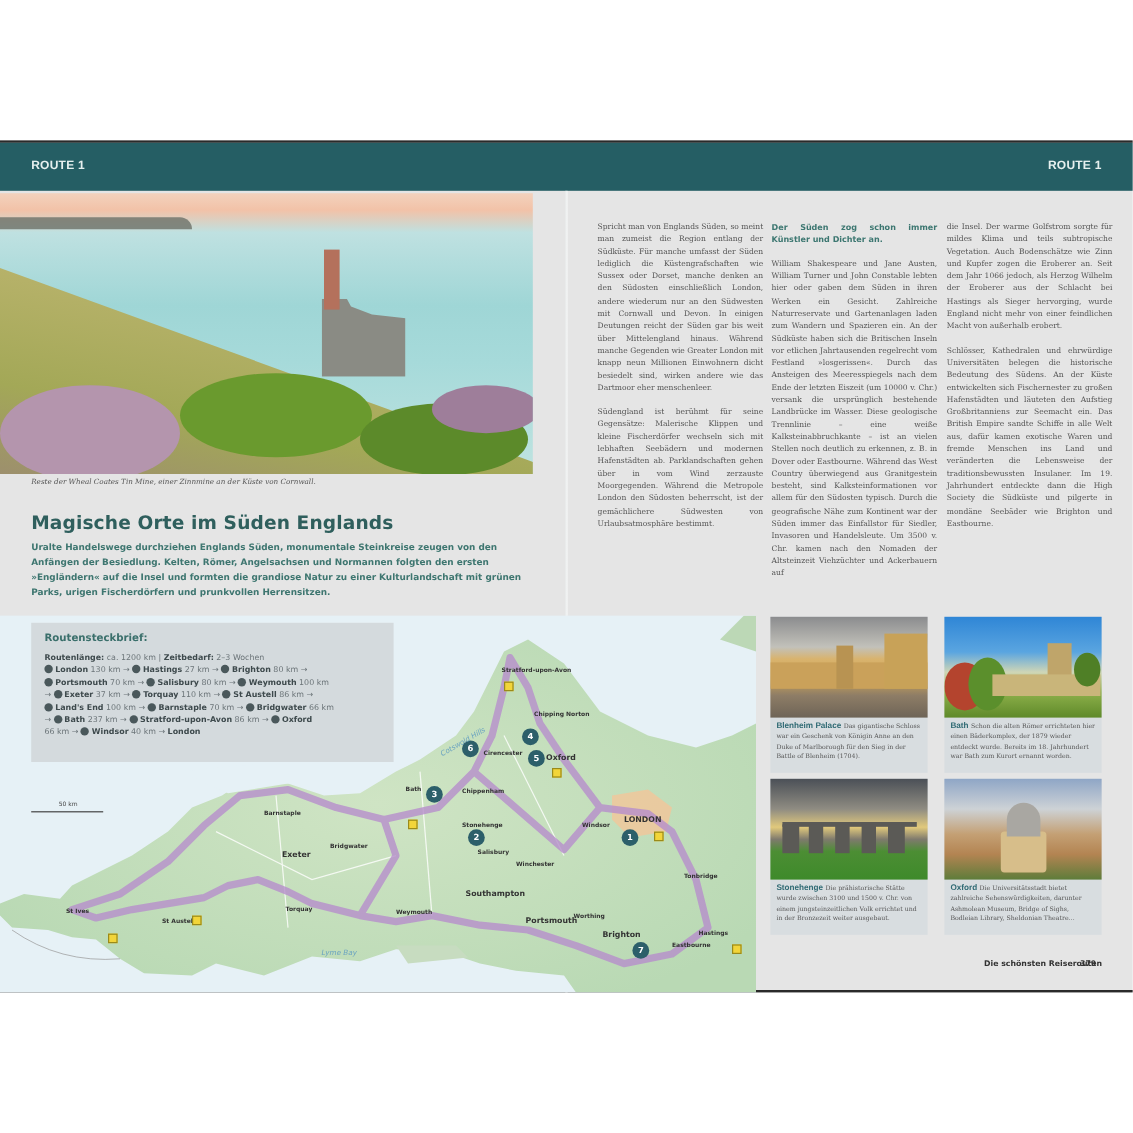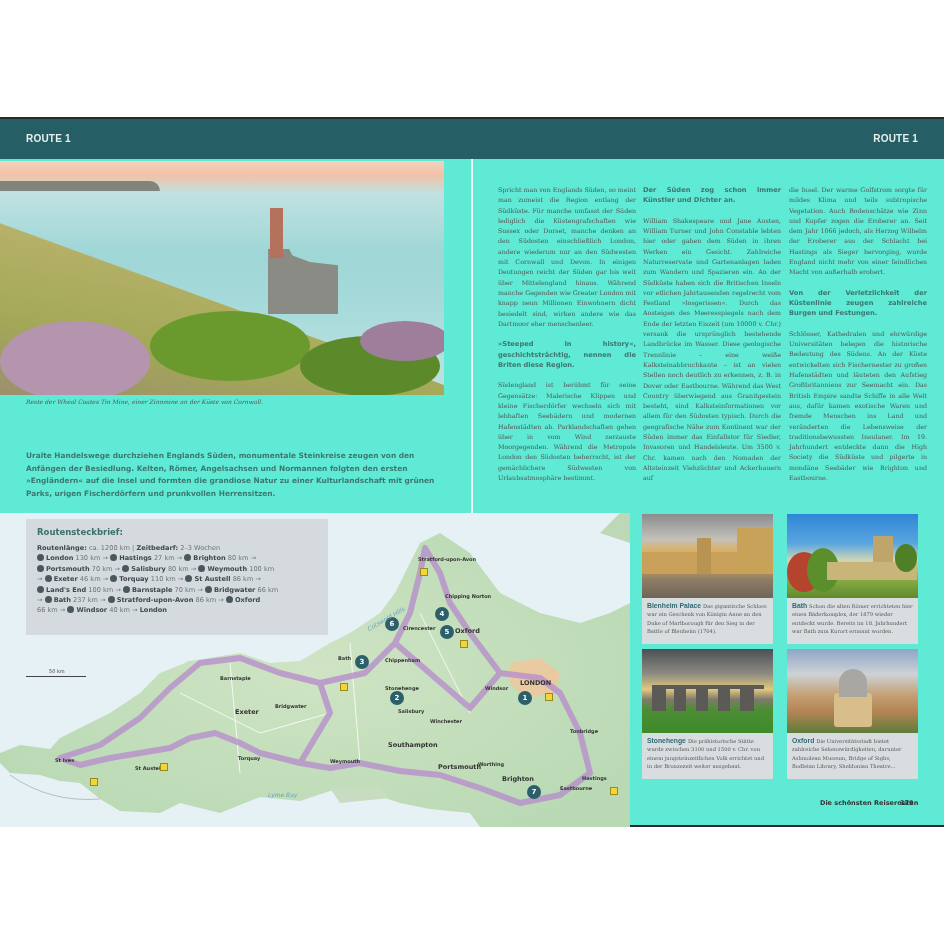--- a/index.html
+++ b/index.html
@@ -1,19 +1,19 @@
 <!DOCTYPE html>
 <html><head>
 <meta charset="utf-8">
 <style>
   * { box-sizing: border-box; margin: 0; padding: 0; }
   html, body { width: 944px; height: 944px; background: #ffffff; overflow: hidden; }
   body { position: relative; font-family: "DejaVu Serif", serif; color: #333; }
 
-  .spread { position: absolute; left: 0; top: 117px; width: 944px; height: 710px; background: #5eead4; border-top: 2px solid #2a2a2a; border-bottom: 2px solid #2a2a2a; }
+  .spread { position: absolute; left: 0; top: 117px; width: 944px; height: 710px; background: #e5e5e5; border-top: 2px solid #2a2a2a; border-bottom: 2px solid #2a2a2a; }
   .topbar { position: absolute; left: 0; top: 0; width: 944px; height: 40px; background: #255e64; }
   .topbar .label { position: absolute; top: 14px; font-family: "Liberation Sans", sans-serif; font-weight: bold; font-size: 10px; color: #e6f0ef; letter-spacing: 0.2px; }
   .topbar .left { left: 26px; }
   .topbar .right { right: 26px; }
   .gutter { position: absolute; left: 471px; top: 40px; width: 2px; height: 668px; background: linear-gradient(90deg, #e8ebeb, #f6f7f7); }
 
   
   .hero { position: absolute; left: 0; top: 42px; width: 444px; height: 234px; overflow: hidden;
     background: linear-gradient(180deg, #f3d2bd 0%, #f2c2a8 6%, #bfe1e1 14%, #9fd6d6 40%, #a6dada 60%, #bfe3e0 100%); }
   .hero .headland { position: absolute; left: -20px; top: 55px; width: 520px; height: 240px;
@@ -97,20 +97,21 @@
     <div class="headland"></div>
     <div class="bush b3"></div>
     <div class="bush b1"></div>
     <div class="bush b2"></div>
     <div class="bush b4"></div>
     <div class="engine"></div>
     <div class="chimney"></div>
   </div>
   <div class="caption">Reste der Wheal Coates Tin Mine, einer Zinnmine an der Küste von Cornwall.</div>
 
+  <h1 class="title">Magische Orte im Süden Englands</h1>
   <p class="intro">Uralte Handelswege durchziehen Englands Süden, monumentale Steinkreise zeugen von den Anfängen der Besiedlung. Kelten, Römer, Angelsachsen und Normannen folgten den ersten »Engländern« auf die Insel und formten die grandiose Natur zu einer Kulturlandschaft mit grünen Parks, urigen Fischerdörfern und prunkvollen Herrensitzen.</p>
 
   <div class="map">
     <svg width="630" height="314" viewBox="0 0 630 314">
       <defs>
         <radialGradient id="land" cx="50%" cy="50%" r="60%">
           <stop offset="0%" stop-color="#cfe4c4"></stop>
           <stop offset="100%" stop-color="#b9d9b4"></stop>
         </radialGradient>
       </defs>
@@ -136,21 +137,21 @@
       <path d="M330 275 L380 275 L390 285 L340 290 Z" fill="#c7dcc0"></path>
       <path d="M10 262 Q50 290 100 286" stroke="#999" stroke-width="0.6" fill="none"></path>
     </svg>
 
     <div class="fact">
       <div class="fh">Routensteckbrief:</div>
       <div class="fl">
         <b>Routenlänge:</b> <span>ca. 1200 km</span> | <b>Zeitbedarf:</b> <span>2–3 Wochen</span><br>
         <span class="num"></span><b>London</b> <span>130 km</span> → <span class="num"></span><b>Hastings</b> <span>27 km</span> → <span class="num"></span><b>Brighton</b> <span>80 km</span> →<br>
         <span class="num"></span><b>Portsmouth</b> <span>70 km</span> → <span class="num"></span><b>Salisbury</b> <span>80 km</span> → <span class="num"></span><b>Weymouth</b> <span>100 km</span><br>
-        → <span class="num"></span><b>Exeter</b> <span>46 km</span> → <span class="num"></span><b>Torquay</b> <span>110 km</span> → <span class="num"></span><b>St Austell</b> <span>86 km</span> →<br>
+        → <span class="num"></span><b>Exeter</b> <span>37 km</span> → <span class="num"></span><b>Torquay</b> <span>110 km</span> → <span class="num"></span><b>St Austell</b> <span>86 km</span> →<br>
         <span class="num"></span><b>Land's End</b> <span>100 km</span> → <span class="num"></span><b>Barnstaple</b> <span>70 km</span> → <span class="num"></span><b>Bridgwater</b> <span>66 km</span><br>
         → <span class="num"></span><b>Bath</b> <span>237 km</span> → <span class="num"></span><b>Stratford-upon-Avon</b> <span>86 km</span> → <span class="num"></span><b>Oxford</b><br>
         <span>66 km</span> → <span class="num"></span><b>Windsor</b> <span>40 km</span> → <b>London</b>
       </div>
     </div>
 
     <div class="scale">
         <span>50 km</span>
       </div>
 
@@ -193,30 +194,28 @@
     <span class="poi" style="left:460px;top:127px"></span>
     <span class="poi" style="left:340px;top:170px"></span>
     <span class="poi" style="left:420px;top:55px"></span>
     <span class="poi" style="left:160px;top:250px"></span>
     <span class="poi" style="left:90px;top:265px"></span>
     <span class="poi" style="left:610px;top:274px"></span>
   </div>
 
   <div class="col c1" style="top:66px">
     <p>Spricht man von Englands Süden, so meint man zumeist die Region entlang der Südküste. Für manche umfasst der Süden lediglich die Küstengrafschaften wie Sussex oder Dorset, manche denken an den Südosten einschließlich London, andere wiederum nur an den Südwesten mit Cornwall und Devon. In einigen Deutungen reicht der Süden gar bis weit über Mittelengland hinaus. Während manche Gegenden wie Greater London mit knapp neun Millionen Einwohnern dicht besiedelt sind, wirken andere wie das Dartmoor eher menschenleer.</p>
-    <p class="sub">»Steeped in history«, geschichtsträchtig, nennen die Briten diese Region.</p>
     <p>Südengland ist berühmt für seine Gegensätze: Malerische Klippen und kleine Fischerdörfer wechseln sich mit lebhaften Seebädern und modernen Hafenstädten ab. Parklandschaften gehen über in vom Wind zerzauste Moorgegenden. Während die Metropole London den Südosten beherrscht, ist der gemächlichere Südwesten von Urlaubsatmosphäre bestimmt.</p>
   </div>
   <div class="col c2" style="top:66px">
     <p class="sub">Der Süden zog schon immer Künstler und Dichter an.</p>
     <p>William Shakespeare und Jane Austen, William Turner und John Constable lebten hier oder gaben dem Süden in ihren Werken ein Gesicht. Zahlreiche Naturreservate und Gartenanlagen laden zum Wandern und Spazieren ein. An der Südküste haben sich die Britischen Inseln vor etlichen Jahrtausenden regelrecht vom Festland »losgerissen«. Durch das Ansteigen des Meeresspiegels nach dem Ende der letzten Eiszeit (um 10000 v. Chr.) versank die ursprünglich bestehende Landbrücke im Wasser. Diese geologische Trennlinie – eine weiße Kalksteinabbruchkante – ist an vielen Stellen noch deutlich zu erkennen, z. B. in Dover oder Eastbourne. Während das West Country überwiegend aus Granitgestein besteht, sind Kalksteinformationen vor allem für den Südosten typisch. Durch die geografische Nähe zum Kontinent war der Süden immer das Einfallstor für Siedler, Invasoren und Handelsleute. Um 3500 v. Chr. kamen nach den Nomaden der Altsteinzeit Viehzüchter und Ackerbauern auf</p>
   </div>
   <div class="col c3" style="top:66px">
     <p>die Insel. Der warme Golfstrom sorgte für mildes Klima und teils subtropische Vegetation. Auch Bodenschätze wie Zinn und Kupfer zogen die Eroberer an. Seit dem Jahr 1066 jedoch, als Herzog Wilhelm der Eroberer aus der Schlacht bei Hastings als Sieger hervorging, wurde England nicht mehr von einer feindlichen Macht von außerhalb erobert.</p>
-    <p class="sub">Von der Verletzlichkeit der Küstenlinie zeugen zahlreiche Burgen und Festungen.</p>
     <p>Schlösser, Kathedralen und ehrwürdige Universitäten belegen die historische Bedeutung des Südens. An der Küste entwickelten sich Fischernester zu großen Hafenstädten und läuteten den Aufstieg Großbritanniens zur Seemacht ein. Das British Empire sandte Schiffe in alle Welt aus, dafür kamen exotische Waren und fremde Menschen ins Land und veränderten die Lebensweise der traditionsbewussten Insulaner. Im 19. Jahrhundert entdeckte dann die High Society die Südküste und pilgerte in mondäne Seebäder wie Brighton und Eastbourne.</p>
   </div>
 
   <div class="card card1">
     <div class="img blenheim">
       <div class="b" style="left:0;top:38px;width:131px;height:22px;"></div>
       <div class="b" style="left:95px;top:14px;width:36px;height:46px;background:#c8a258"></div>
       <div class="b" style="left:55px;top:24px;width:14px;height:36px;background:#b89352"></div>
     </div>
     <div class="txt"><b>Blenheim Palace</b><span>Das gigantische Schloss war ein Geschenk von Königin Anne an den Duke of Marlborough für den Sieg in der Battle of Blenheim (1704).</span></div>

